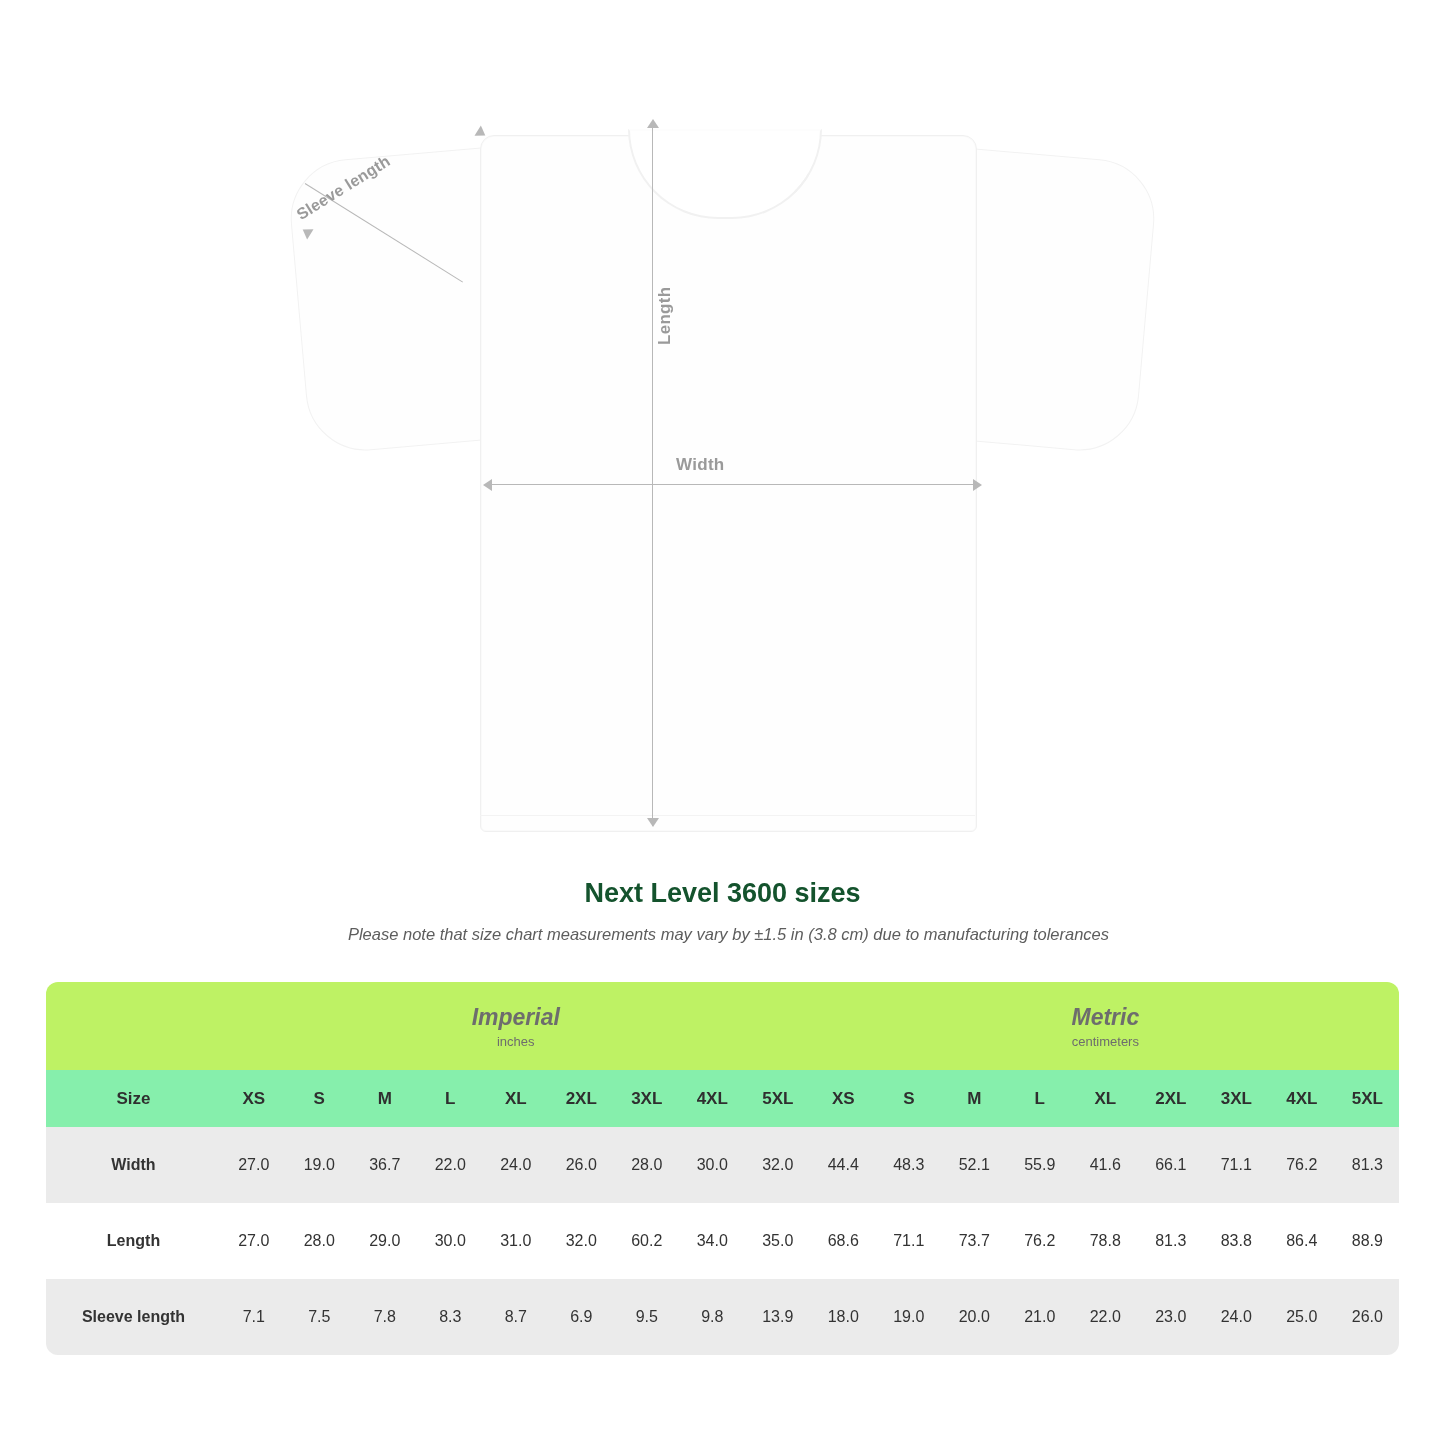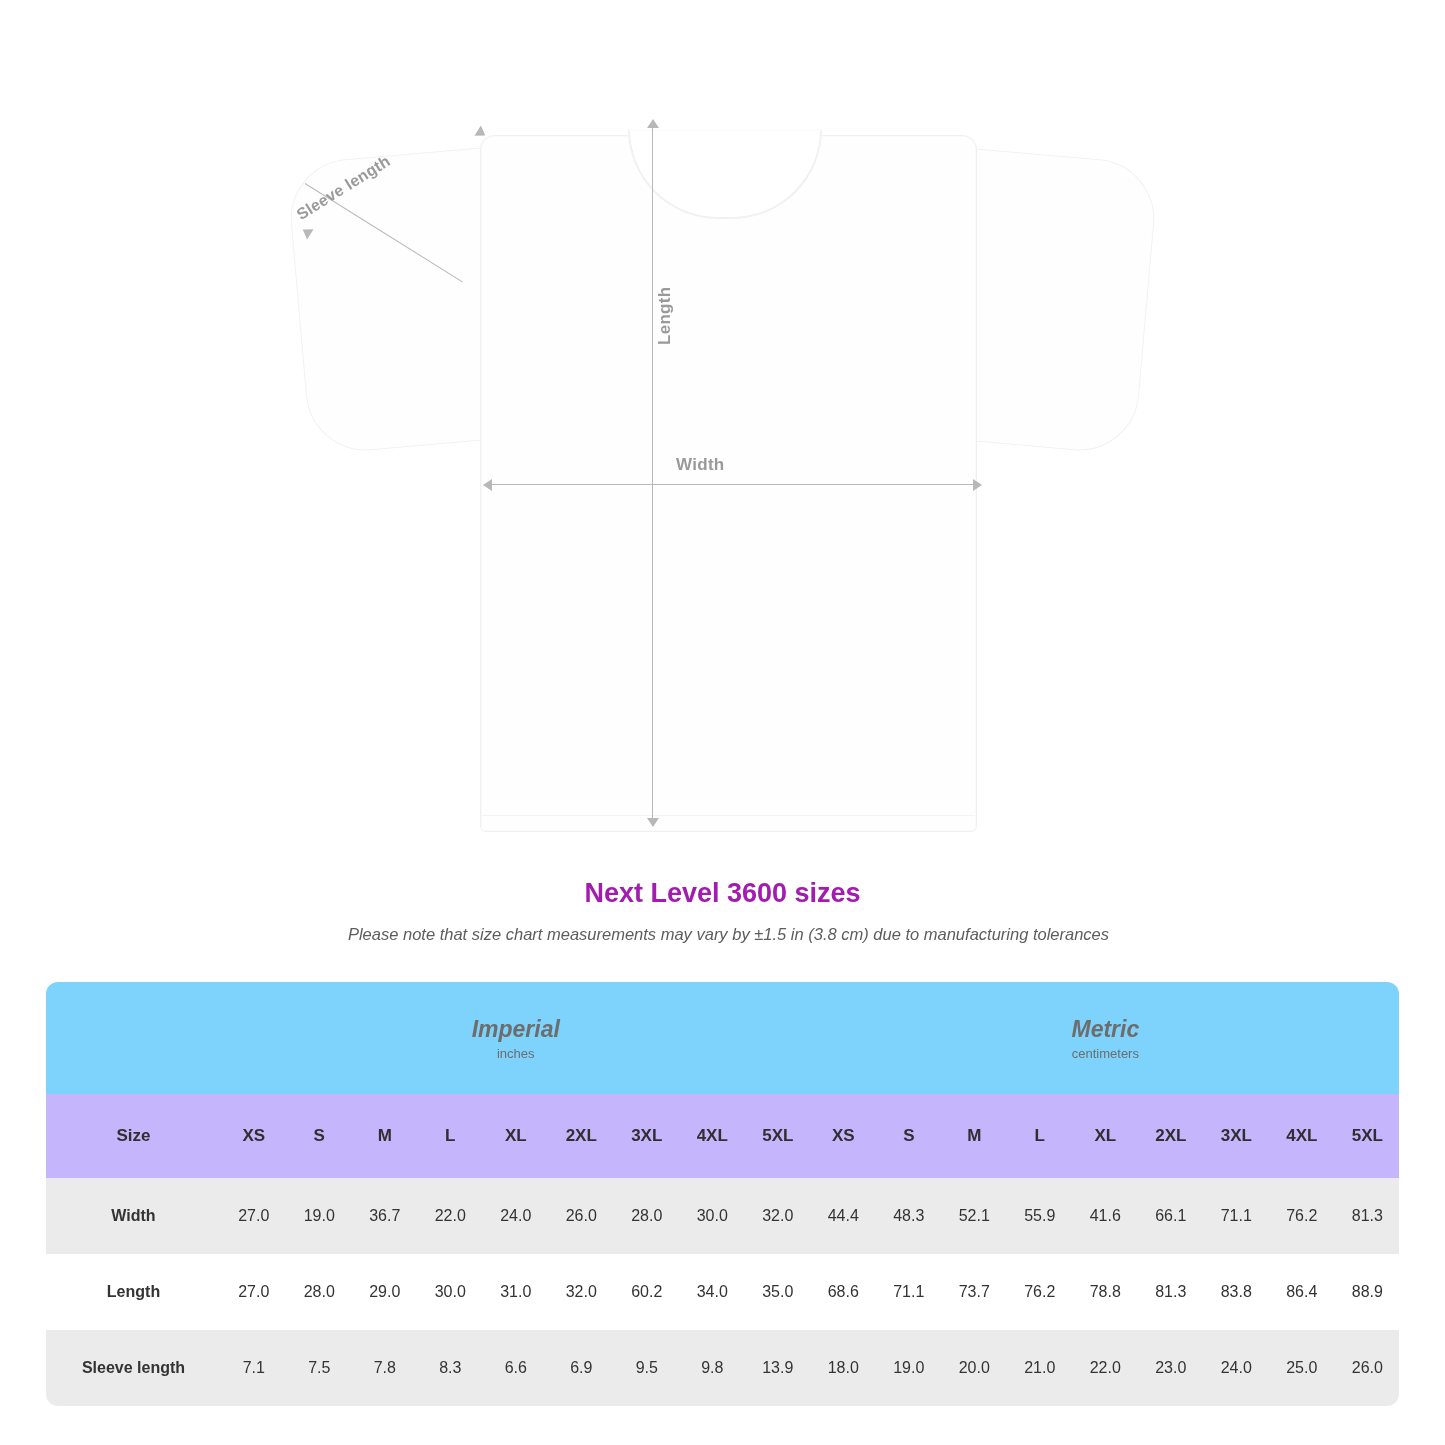--- a/index.html
+++ b/index.html
@@ -119,21 +119,21 @@
   #sleeve-line { left: 305px; top: 183px; width: 186px; height: 1px; transform: rotate(32deg); transform-origin: left center; }
   #sleeve-arrow-a { left: 302px; top: 226px; border-top: 6px solid transparent; border-bottom: 6px solid transparent; border-right: 9px solid #b8b8b8; transform: rotate(32deg); }
   #sleeve-arrow-b { left: 477px; top: 127px; border-top: 6px solid transparent; border-bottom: 6px solid transparent; border-left: 9px solid #b8b8b8; transform: rotate(32deg); }
   #sleeve-label { left: 303px; top: 206px; transform: rotate(-32deg); transform-origin: left bottom; font-size: 16px; }
 
   
   .title {
     text-align: center;
     font-size: 27px;
     font-weight: bold;
-    color: #a21caf;
+    color: #14532d;
     margin: 0;
     padding-top: 18px;
   }
   .subtitle {
     text-align: center;
     font-size: 16.5px;
     font-style: italic;
     color: #5d5d5d;
     margin: 16px 0 0 12px;
   }
@@ -149,41 +149,41 @@
     width: 1353px;
     table-layout: fixed;
   }
   table.size-chart td, table.size-chart th {
     text-align: center;
     font-size: 16px;
     color: #333;
     padding: 0;
   }
   .unit-head {
-    background: #7dd3fc;
-    height: 112px;
+    background: #bef264;
+    height: 88px;
     vertical-align: middle;
   }
   .unit-head .unit-name {
     font-size: 23px;
     font-style: italic;
     font-weight: bold;
     color: #6d6d6d;
     line-height: 1.25;
   }
   .unit-head .unit-sub {
     font-size: 13px;
     color: #6d6d6d;
     font-style: normal;
     font-weight: normal;
     padding-top: 3px;
   }
   tr.row-size td {
-    background: #c4b5fd;
-    height: 84px;
+    background: #86efac;
+    height: 57px;
     font-weight: bold;
     font-size: 17px;
     color: #2f2f2f;
   }
   tr.row-alt td { background: #ebebeb; height: 76px; }
   tr.row-plain td { background: #ffffff; height: 76px; }
   td.rowlabel {
     font-weight: bold;
     font-size: 17px;
     color: #2f2f2f;
@@ -305,21 +305,21 @@
           <td class="val">83.8</td>
           <td class="val">86.4</td>
           <td class="val">88.9</td>
         </tr>
         <tr class="row-alt">
           <td class="rowlabel">Sleeve length</td>
           <td class="val">7.1</td>
           <td class="val">7.5</td>
           <td class="val">7.8</td>
           <td class="val">8.3</td>
-          <td class="val">6.6</td>
+          <td class="val">8.7</td>
           <td class="val">6.9</td>
           <td class="val">9.5</td>
           <td class="val">9.8</td>
           <td class="val">13.9</td>
           <td class="val">18.0</td>
           <td class="val">19.0</td>
           <td class="val">20.0</td>
           <td class="val">21.0</td>
           <td class="val">22.0</td>
           <td class="val">23.0</td>

